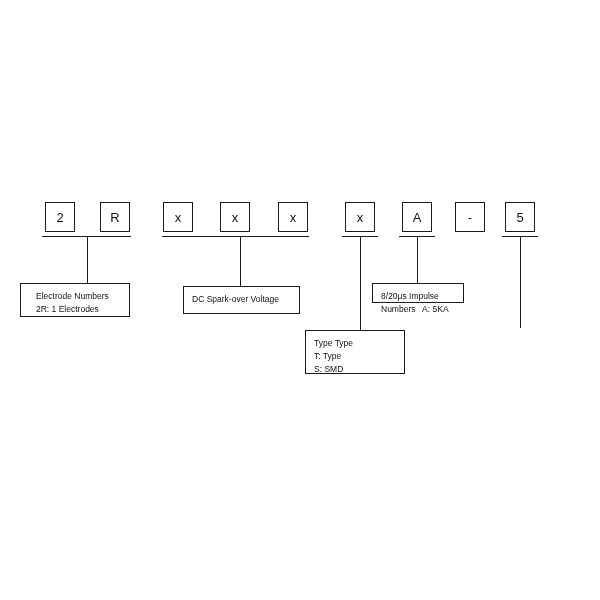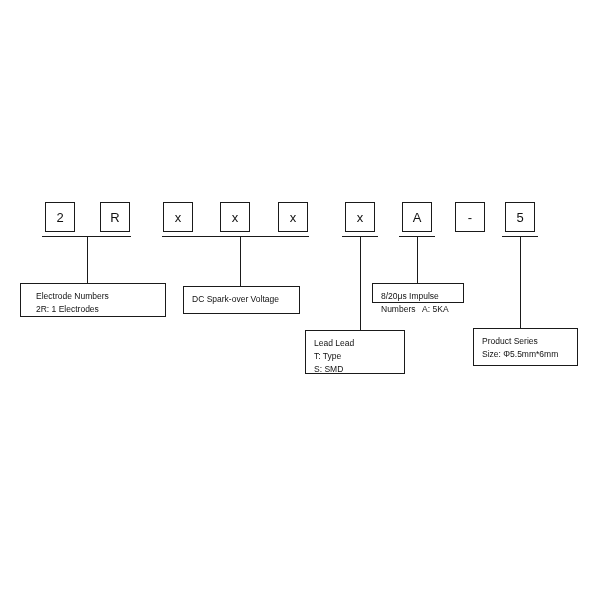--- a/index.html
+++ b/index.html
@@ -82,18 +82,17 @@
     <div class="leader" style="left: 520px; top: 236px; height: 92px; border-left-color: rgb(26, 26, 26);"></div>
     <div class="code-box" style="left: 45px; top: 202px; border-color: rgb(26, 26, 26); color: rgb(17, 17, 17);">2</div>
     <div class="code-box" style="left: 100px; top: 202px; border-color: rgb(26, 26, 26); color: rgb(17, 17, 17);">R</div>
     <div class="code-box" style="left: 163px; top: 202px; border-color: rgb(26, 26, 26); color: rgb(17, 17, 17);">x</div>
     <div class="code-box" style="left: 220px; top: 202px; border-color: rgb(26, 26, 26); color: rgb(17, 17, 17);">x</div>
     <div class="code-box" style="left: 278px; top: 202px; border-color: rgb(26, 26, 26); color: rgb(17, 17, 17);">x</div>
     <div class="code-box" style="left: 345px; top: 202px; border-color: rgb(26, 26, 26); color: rgb(17, 17, 17);">x</div>
     <div class="code-box" style="left: 402px; top: 202px; border-color: rgb(26, 26, 26); color: rgb(17, 17, 17);">A</div>
     <div class="code-box" style="left: 455px; top: 202px; border-color: rgb(26, 26, 26); color: rgb(17, 17, 17);">-</div>
     <div class="code-box" style="left: 505px; top: 202px; border-color: rgb(26, 26, 26); color: rgb(17, 17, 17);">5</div>
-    <div class="callout" style="left: 20px; top: 283px; width: 146px; height: 34px; border-color: rgb(26, 26, 26); color: rgb(17, 17, 17); padding-left: 15px;"><span class="cl-line">Electrode Numbers</span><span class="cl-line">2R: 1 Electrodes</span></div>
+    <div class="callout" style="left: 20px; top: 283px; width: 110px; height: 34px; border-color: rgb(26, 26, 26); color: rgb(17, 17, 17); padding-left: 15px;"><span class="cl-line">Electrode Numbers</span><span class="cl-line">2R: 1 Electrodes</span></div>
     <div class="callout" style="left: 183px; top: 286px; width: 117px; height: 28px; border-color: rgb(26, 26, 26); color: rgb(17, 17, 17); padding-left: 8px;"><span class="cl-line">DC Spark-over Voltage</span></div>
     <div class="callout" style="left: 372px; top: 283px; width: 92px; height: 20px; border-color: rgb(26, 26, 26); color: rgb(17, 17, 17);"><span class="cl-line">8/20μs Impulse</span><span class="cl-line">Numbers   A: 5KA</span></div>
-    <div class="callout" style="left: 305px; top: 330px; width: 100px; height: 44px; border-color: rgb(26, 26, 26); color: rgb(17, 17, 17);"><span class="cl-line">Lead Lead</span><span class="cl-line">T: Type</span><span class="cl-line">S: SMD</span></div>
-    <div class="callout" style="left: 473px; top: 328px; width: 105px; height: 38px; border-color: rgb(26, 26, 26); color: rgb(17, 17, 17);"><span class="cl-line">Product Series</span><span class="cl-line">Size: Φ5.5mm*6mm</span></div>
+    <div class="callout" style="left: 305px; top: 330px; width: 100px; height: 44px; border-color: rgb(26, 26, 26); color: rgb(17, 17, 17);"><span class="cl-line">Type Type</span><span class="cl-line">T: Type</span><span class="cl-line">S: SMD</span></div>
   </div>
 
 </body></html>

